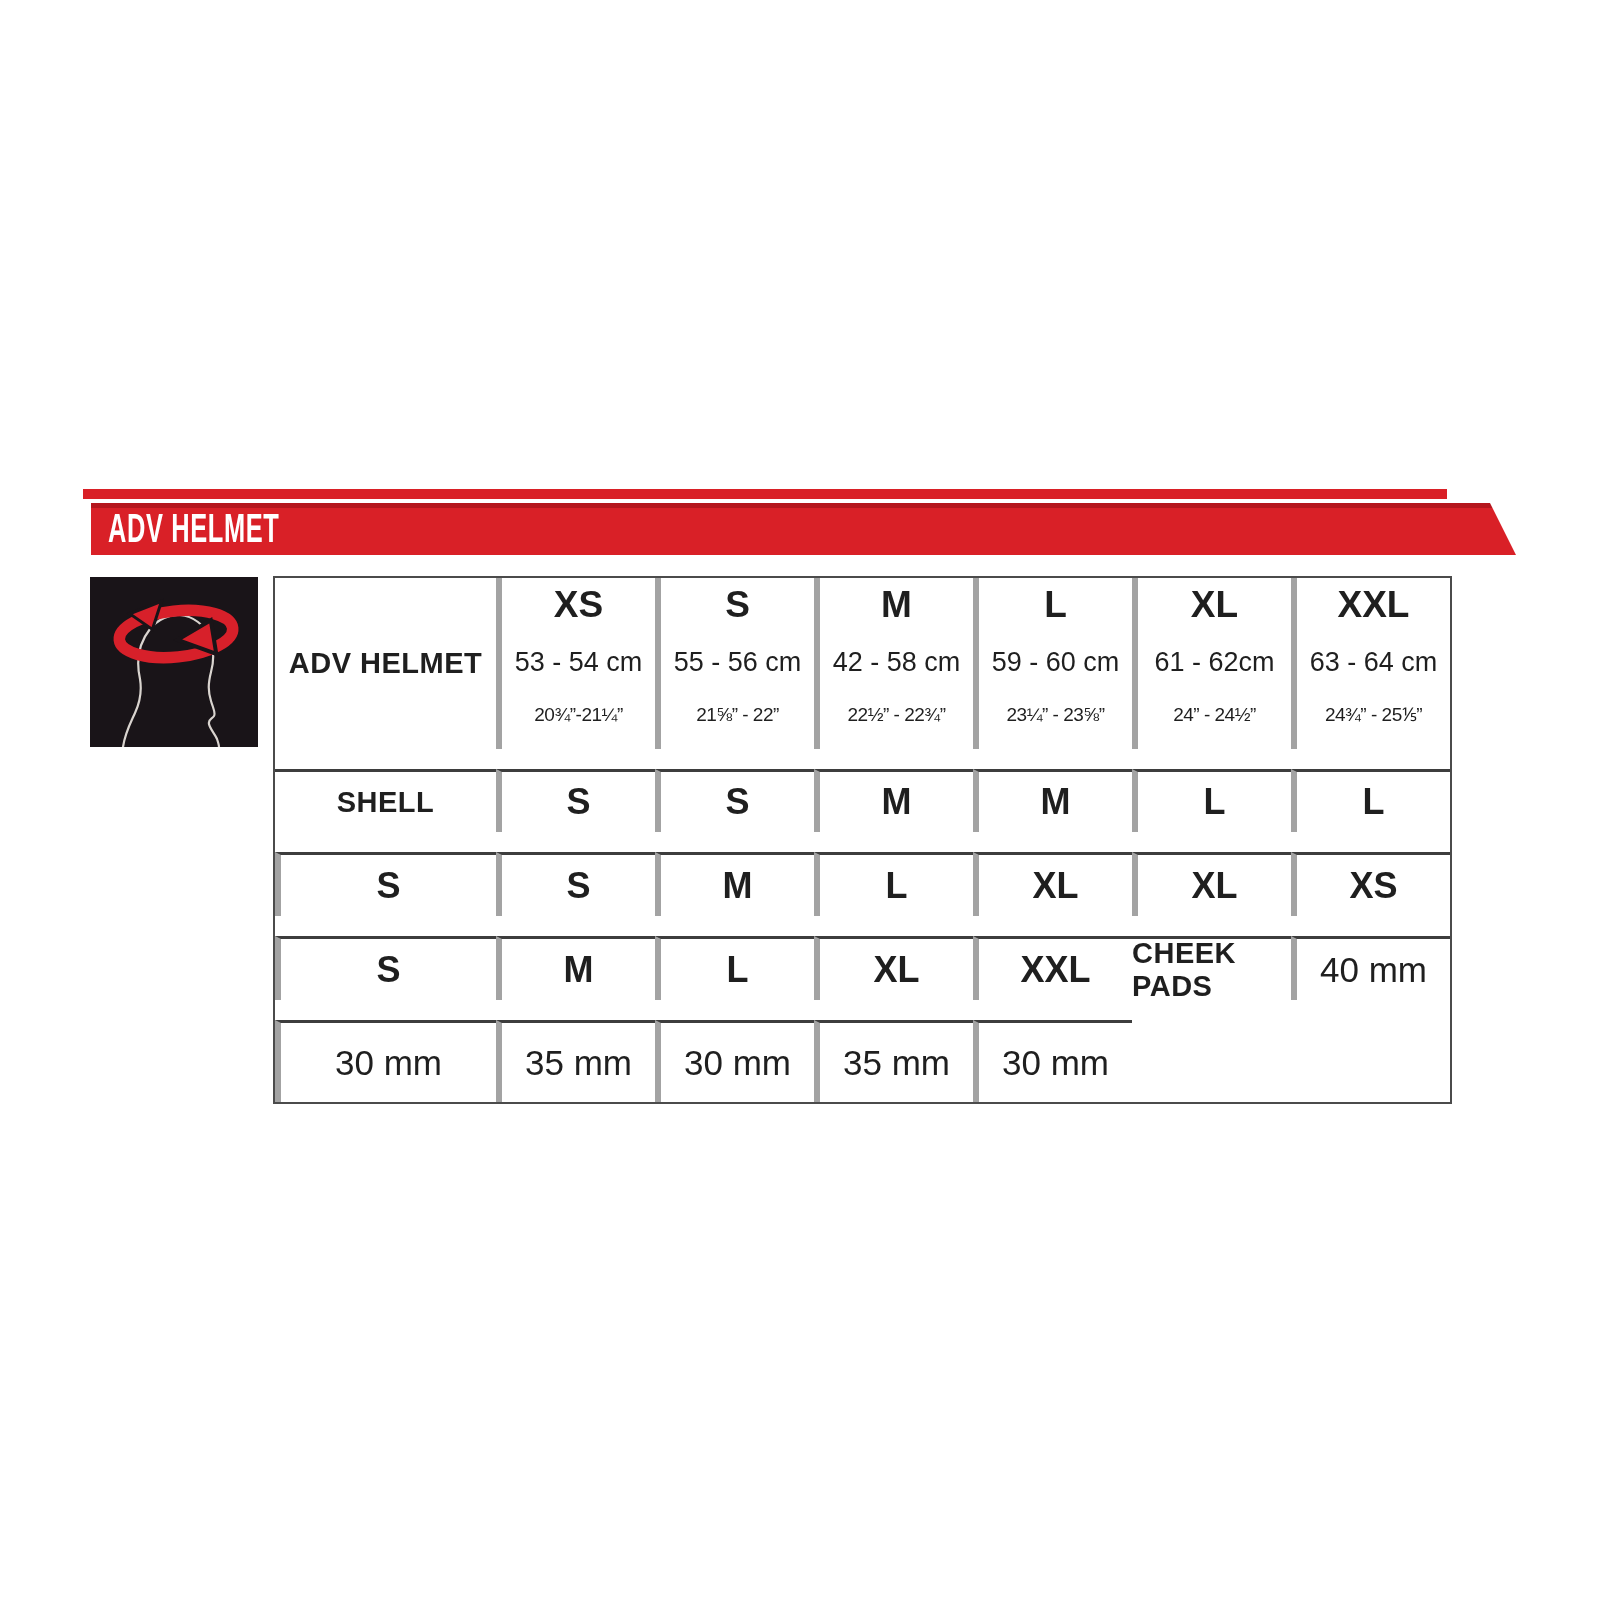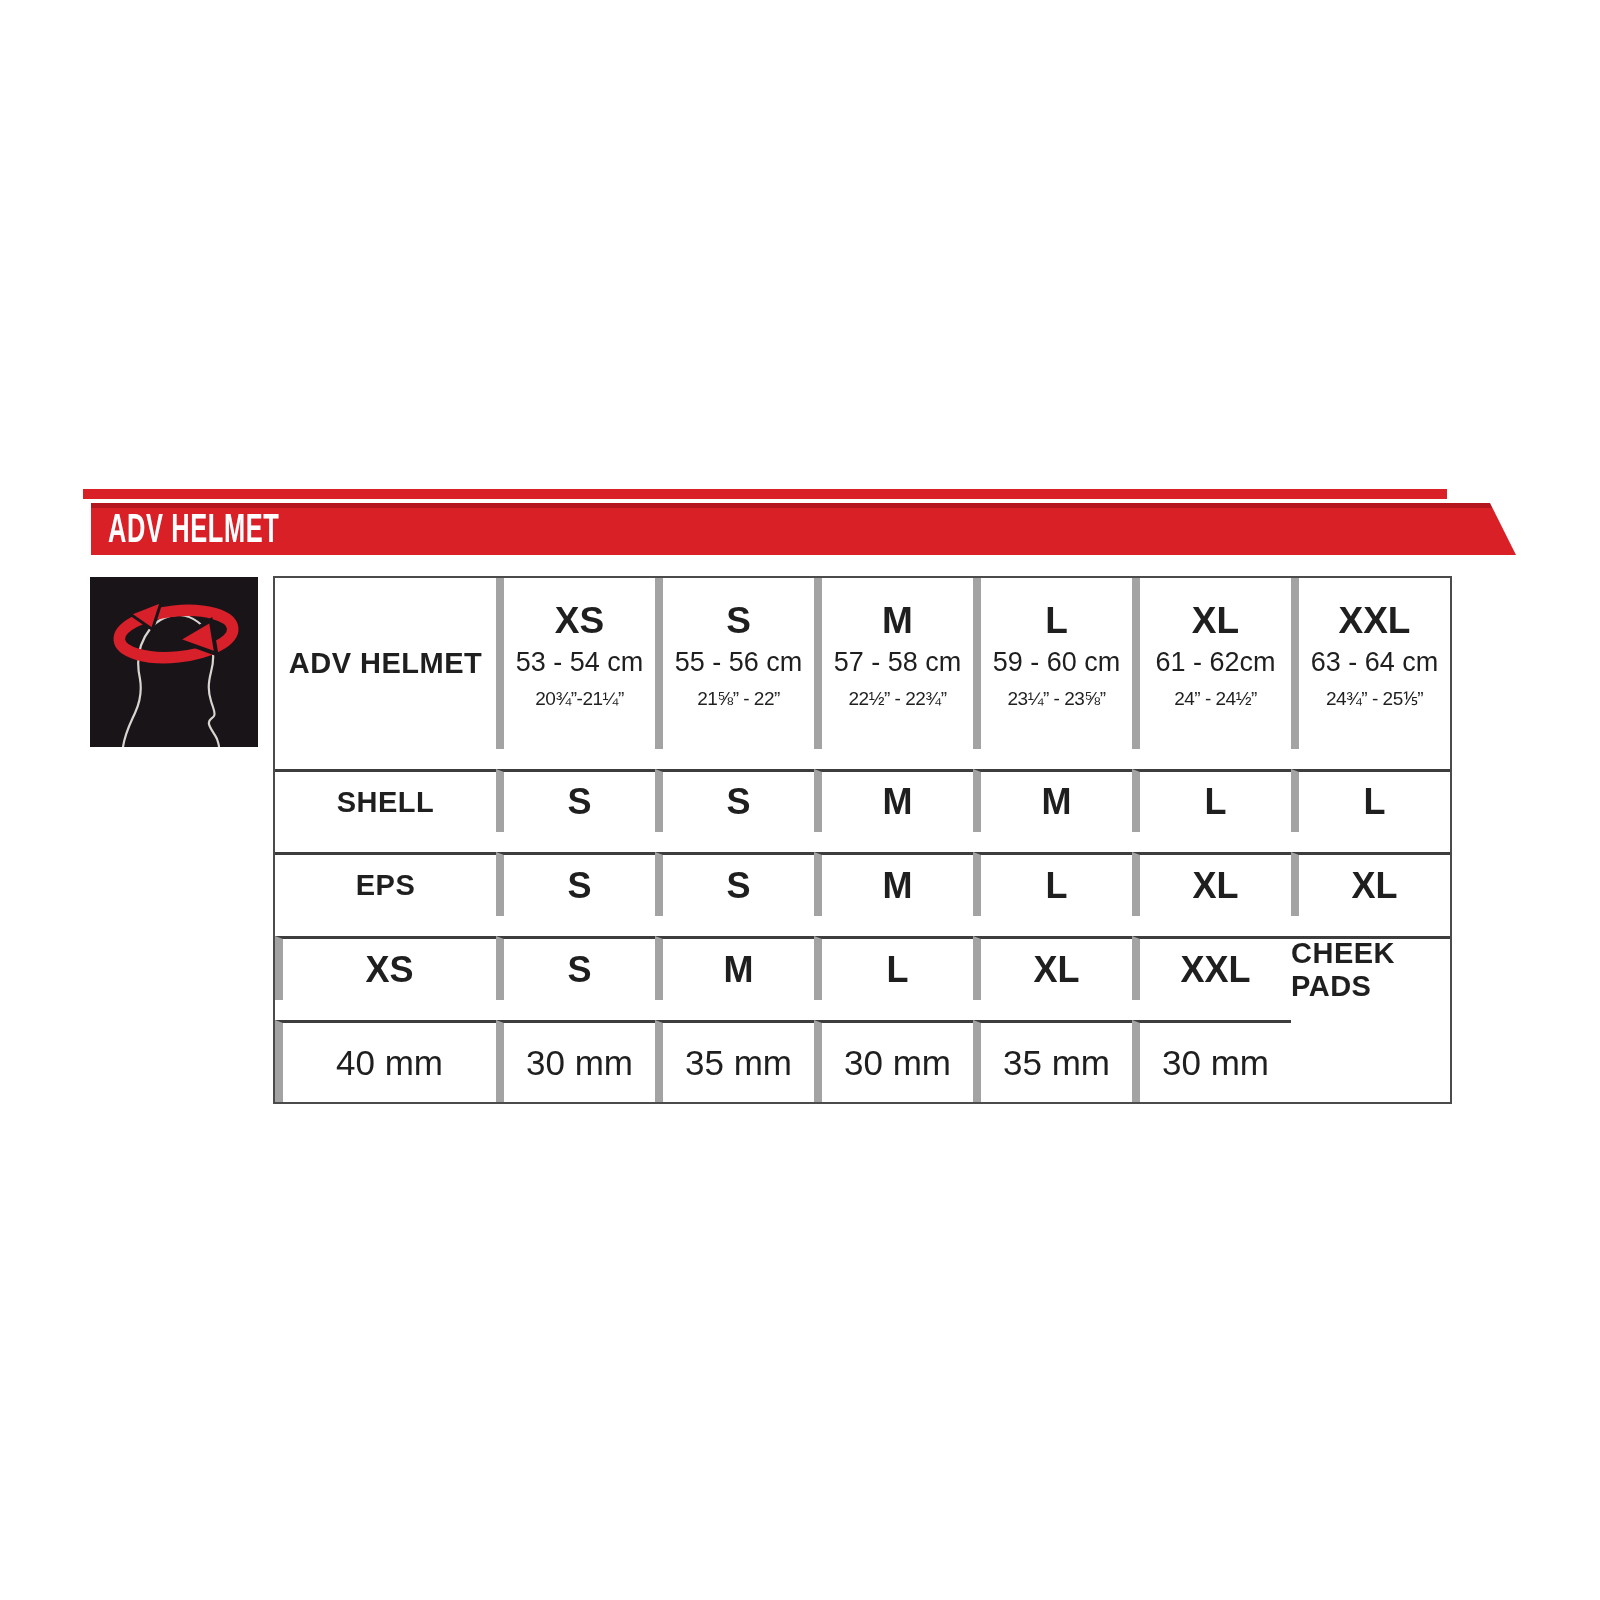--- a/index.html
+++ b/index.html
@@ -34,21 +34,21 @@
     display:grid;
     grid-template-columns:221px 159px 159px 159px 159px 159px 159px;
     grid-template-rows:171px 83px 84px 84px 102px;
     border:2px solid #4b4b4b;
     background:#ffffff;
   }
   .cell{
     display:flex;align-items:center;justify-content:center;
     box-sizing:border-box;overflow:hidden;
   }
-  .vline{border-left:8px solid #a3a3a3;}
+  .vline{border-left:6px solid #a3a3a3;gap:16px;}
   .hline{border-top:3px solid #3d3d3d;margin-top:20px;}
   .hcell{flex-direction:column;justify-content:center;padding-bottom:14px;}
   .size-lbl{font-size:37px;font-weight:bold;line-height:47px;}
   .cm{font-size:27px;line-height:36px;white-space:nowrap;}
   .inch{font-size:19px;line-height:37px;white-space:nowrap;letter-spacing:-.5px;}
   .rowlabel{font-size:29px;font-weight:bold;letter-spacing:.5px;}
   .val{font-size:36px;font-weight:bold;}
   .mm{font-size:35px;}
 </style>
 </head>
@@ -86,21 +86,21 @@
       <div class="cm">53 - 54 cm</div>
       <div class="inch">20¾”-21¼”</div>
     </div>
     <div class="cell hcell vline">
       <div class="size-lbl">S</div>
       <div class="cm">55 - 56 cm</div>
       <div class="inch">21⅝” - 22”</div>
     </div>
     <div class="cell hcell vline">
       <div class="size-lbl">M</div>
-      <div class="cm">57 - 58 cm</div>
+      <div class="cm">42 - 58 cm</div>
       <div class="inch">22½” - 22¾”</div>
     </div>
     <div class="cell hcell vline">
       <div class="size-lbl">L</div>
       <div class="cm">59 - 60 cm</div>
       <div class="inch">23¼” - 23⅝”</div>
     </div>
     <div class="cell hcell vline">
       <div class="size-lbl">XL</div>
       <div class="cm">61 - 62cm</div>
@@ -113,21 +113,20 @@
     </div>
 
     <div class="cell rowlabel hline">SHELL</div>
     <div class="cell val vline hline">S</div>
     <div class="cell val vline hline">S</div>
     <div class="cell val vline hline">M</div>
     <div class="cell val vline hline">M</div>
     <div class="cell val vline hline">L</div>
     <div class="cell val vline hline">L</div>
 
-    <div class="cell rowlabel hline">EPS</div>
     <div class="cell val vline hline">S</div>
     <div class="cell val vline hline">S</div>
     <div class="cell val vline hline">M</div>
     <div class="cell val vline hline">L</div>
     <div class="cell val vline hline">XL</div>
     <div class="cell val vline hline">XL</div>
 
     <div class="cell val vline hline">XS</div>
     <div class="cell val vline hline">S</div>
     <div class="cell val vline hline">M</div>

